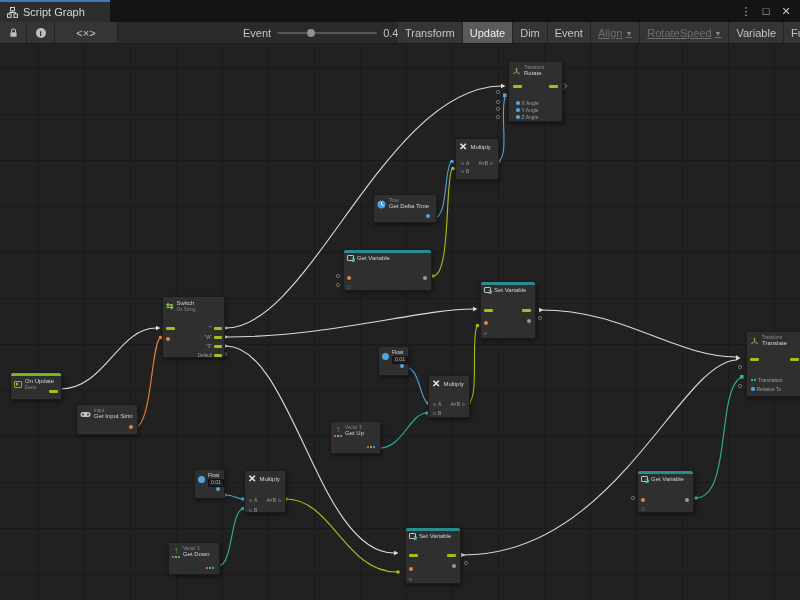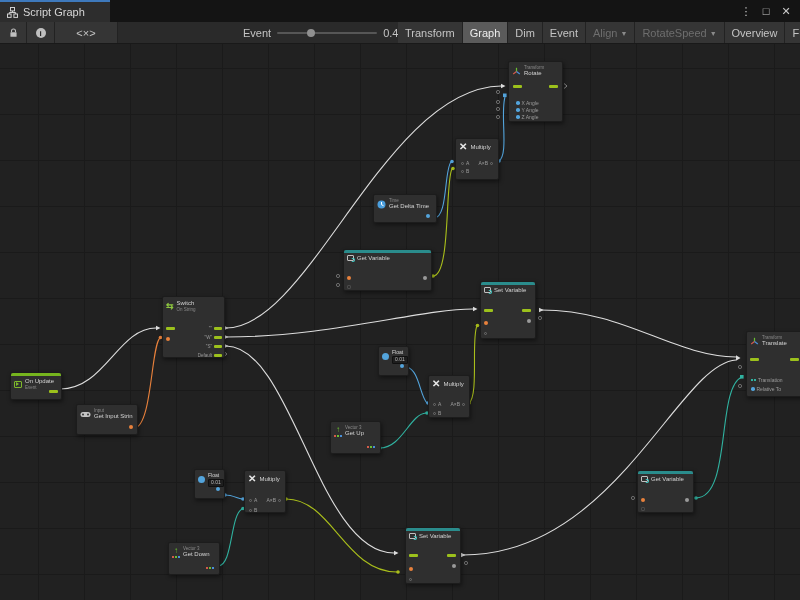--- a/index.html
+++ b/index.html
@@ -16,21 +16,21 @@
   
   .toolbar{position:absolute;left:0;top:22px;width:800px;height:22px;background:#2a2a2a;border-bottom:1px solid #191919;overflow:hidden;}
   .tbtn{position:absolute;top:0;height:22px;background:#353535;border-right:1px solid #222;display:flex;align-items:center;justify-content:center;color:#c4c4c4;font-size:11px;}
   .crumb{position:absolute;left:130px;top:0;height:22px;display:flex;align-items:center;gap:5px;color:#cfcfcf;font-size:11px;}
   .zoomer{position:absolute;left:243px;top:0;height:22px;display:flex;align-items:center;gap:6px;color:#c4c4c4;font-size:11px;}
   .ztrack{position:relative;width:100px;height:2px;background:#565656;border-radius:1px;}
   .zthumb{position:absolute;left:30%;top:-3px;width:8px;height:8px;border-radius:50%;background:#909090;}
   .rgroup{position:absolute;left:398px;top:0;height:22px;display:flex;white-space:nowrap;}
   .rbtn{height:22px;background:#353535;border-right:1px solid #222;display:flex;align-items:center;gap:3px;padding:0 7px;color:#c4c4c4;font-size:11px;flex:0 0 auto;}
   .rbtn.active{background:#5b5b5b;color:#eee;}
-  .rbtn.disabled{color:#6e6e6e;}
+  .rbtn.disabled{color:#6e6e6e;text-decoration:underline;}
   .caret{font-size:7px;color:#8a8a8a;}
 
   
   .canvas{position:absolute;left:0;top:44px;width:800px;height:556px;overflow:hidden;background-color:#212121;
     background-image:linear-gradient(#1a1a1a 1px,transparent 1px),linear-gradient(90deg,#1a1a1a 1px,transparent 1px);
     background-size:46px 46px;background-position:38px 24px;}
   .wires{position:absolute;left:0;top:0;width:800px;height:556px;}
 
   
   .node{position:absolute;background:#2f2f2f;border:1px solid #1c1c1c;border-radius:2px;
@@ -104,38 +104,38 @@
       <span class="ztrack">
           <span class="zthumb"></span>
         </span>
       <span>0.4x</span>
     </div>
     <div class="rgroup">
       <div class="rbtn">
           <span>Transform</span>
         </div>
       <div class="rbtn active">
-          <span>Graph</span>
+          <span>Update</span>
         </div>
       <div class="rbtn">
           <span>Dim</span>
         </div>
       <div class="rbtn">
           <span>Event</span>
         </div>
       <div class="rbtn disabled">
           <span>Align</span>
           <span class="caret">▼</span>
         </div>
       <div class="rbtn disabled">
           <span>RotateSpeed</span>
           <span class="caret">▼</span>
         </div>
       <div class="rbtn">
-          <span>Overview</span>
+          <span>Variable</span>
         </div>
       <div class="rbtn">
           <span>Full Screen</span>
         </div>
     </div>
   </div>
 
   <div class="canvas">
 
     <svg class="wires" viewBox="0 0 800 556">

